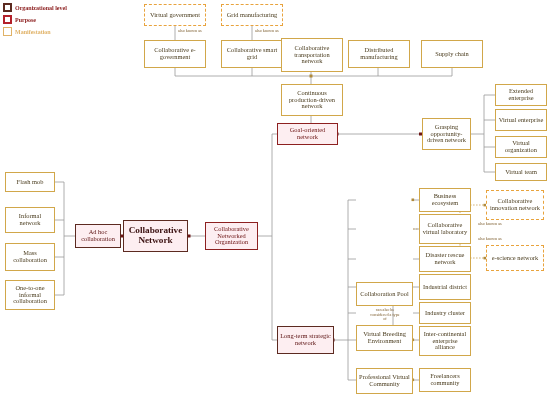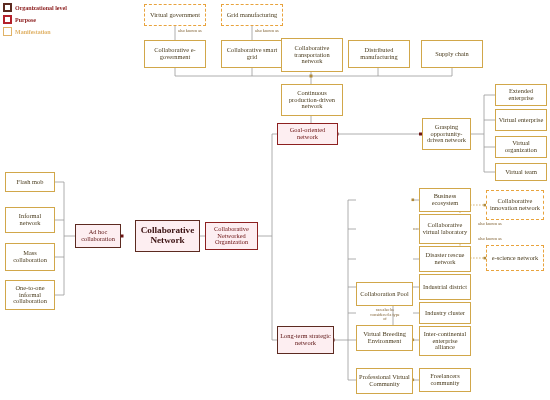--- a/index.html
+++ b/index.html
@@ -58,21 +58,20 @@
   .lvl-org {
     border: 1.6px solid #5c2a20;
     background: #fdeef1;
     color: #5c1212;
     font-size: 6.4px;
   }
   .node.root {
     font-size: 9.2px;
     font-weight: bold;
     color: #3a1010;
-    margin-left: 12px;
   }
   .edge-label {
     position: absolute;
     font-size: 4.2px;
     color: #7a5a2a;
     font-style: normal;
     white-space: nowrap;
     text-align: center;
     z-index: 4;
     line-height: 1.1;

